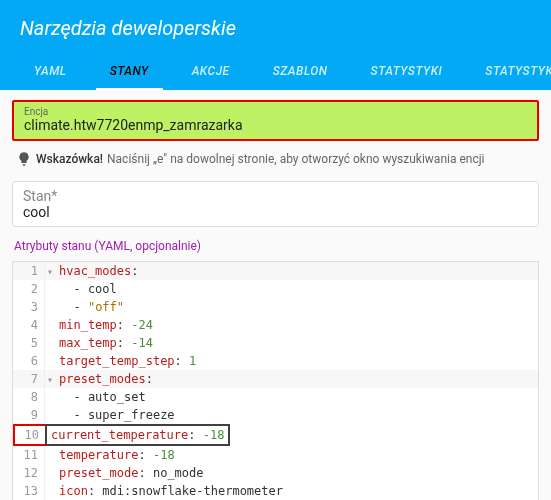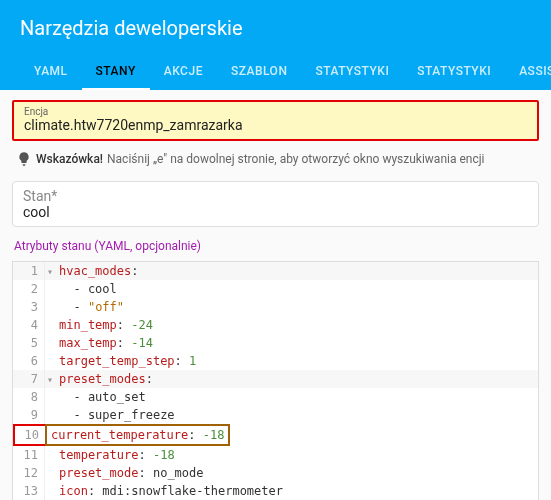--- a/index.html
+++ b/index.html
@@ -1,40 +1,40 @@
 <!DOCTYPE html>
 <html><head>
 <meta charset="utf-8">
 <style>
 * { margin: 0; padding: 0; box-sizing: border-box; }
 body { font-family: Roboto, -apple-system, BlinkMacSystemFont, sans-serif; background: #fafafa; width: 551px; }
-.header { background: #03a9f4; color: #fff; padding: 16px 20px 0; }
+.header { background: #03a9f4; color: #fff; padding: 16px 20px 0; font-style: italic; }
 .header-title { font-size: 20px; font-weight: 400; margin-bottom: 14px; }
-.tabs { display: flex; gap: 0; }
+.tabs { display: flex; gap: 15px; }
 .tab { padding: 10px 14px; font-size: 12px; font-weight: 500; letter-spacing: 0.5px; cursor: pointer; border-bottom: 2px solid transparent; color: rgba(255,255,255,0.8); }
 .tab.active { color: #000000; border-bottom-color: #fff; }
 .content { padding: 10px 12px; }
-.entity-box { border: 2px solid #e30000; border-radius: 2px; padding: 4px 10px 6px; margin-bottom: 10px; background: #fef9c3; }
+.entity-box { border: 2px solid #e30000; border-radius: 2px; padding: 4px 10px 6px; margin-bottom: 10px; background: #bef264; }
 .entity-label { font-size: 10px; color: #666; }
 .entity-value { font-size: 14px; color: #222; }
 .hint-row { display: flex; align-items: center; gap: 4px; margin: 8px 4px 14px; font-size: 12px; color: #333; }
 .hint-row .bold { font-weight: 500; }
 .hint-row .rest { color: #666; }
 .bulb-icon { width: 16px; height: 16px; fill: #555; }
 .state-box { background: #fff; border: 1px solid #ddd; border-radius: 4px; padding: 6px 10px; margin-bottom: 12px; }
 .state-label { font-size: 14px; color: #888; }
 .state-value { font-size: 14px; color: #222; }
 .attrs-label { font-size: 12px; color: #a21caf; margin: 0 0 8px 2px; }
 .code { background: #fff; border: 1px solid #ddd; font-family: "Menlo", "Consolas", monospace; font-size: 12px; }
 .code-row { display: flex; align-items: center; }
 .code-row.active { background: #f7f7f7; }
 .ln { width: 32px; text-align: right; color: #999; padding: 2px 6px 2px 0; border-right: 1px solid #eee; user-select: none; }
 .fold { width: 10px; color: #999; font-size: 10px; text-align: center; }
 .code-text { padding: 2px 4px; white-space: pre; }
-.hl-10 .code-text { border: 2px solid #a16207; flex: 0 0 auto; }
+.hl-10 .code-text { border: 2px solid #404040; flex: 0 0 auto; }
 .hl-10 .ln { border: 2px solid #e30000; border-right: none; }
 .k-key { color: #b91c1c; }
 .k-num { color: #4a8e3a; }
 .k-str { color: #b26b00; }
 .k-plain { color: #333; }
 </style>
 </head>
 <body>
 
 <div class="header">

